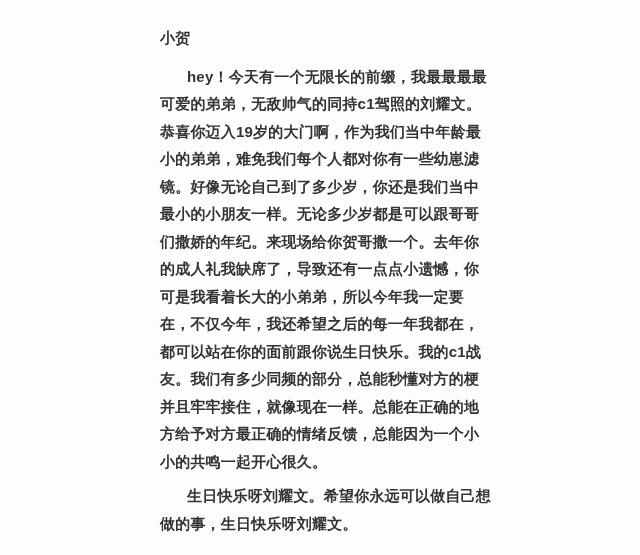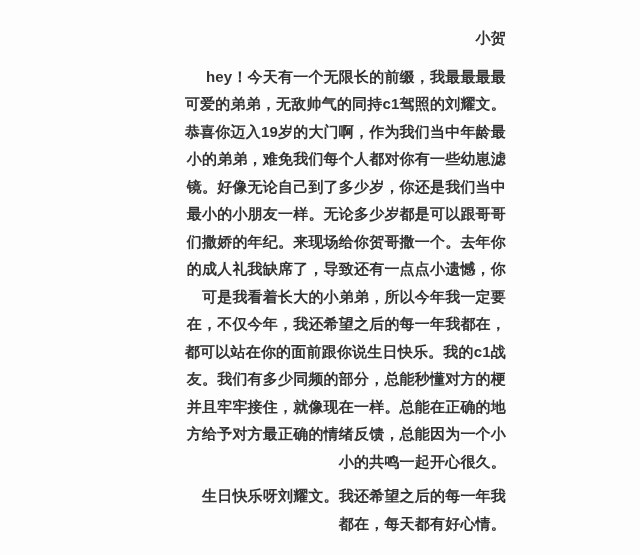--- a/index.html
+++ b/index.html
@@ -17,35 +17,34 @@
   .letter {
     position: absolute;
     left: 160px;
     top: 24px;
     width: 332px;
     font-family: "Liberation Sans", "DejaVu Sans", sans-serif;
     font-size: 15px;
     line-height: 27.5px;
     font-weight: 600;
     color: #333333;
-    text-align: right;
+    text-align: left;
     letter-spacing: 0.2px;
-    margin-left: 14px;
   }
   .salutation {
     margin: 0 0 11px 0;
   }
   .para {
     margin: 0 0 7px 0;
     text-indent: 27px;
     word-break: break-word;
   }
 </style>
 </head>
 <body>
 
 <div class="page">
   <div class="letter">
     <p class="salutation">小贺</p>
     <p class="para">hey！今天有一个无限长的前缀，我最最最最可爱的弟弟，无敌帅气的同持c1驾照的刘耀文。恭喜你迈入19岁的大门啊，作为我们当中年龄最小的弟弟，难免我们每个人都对你有一些幼崽滤镜。好像无论自己到了多少岁，你还是我们当中最小的小朋友一样。无论多少岁都是可以跟哥哥们撒娇的年纪。来现场给你贺哥撒一个。去年你的成人礼我缺席了，导致还有一点点小遗憾，你可是我看着长大的小弟弟，所以今年我一定要在，不仅今年，我还希望之后的每一年我都在，都可以站在你的面前跟你说生日快乐。我的c1战友。我们有多少同频的部分，总能秒懂对方的梗并且牢牢接住，就像现在一样。总能在正确的地方给予对方最正确的情绪反馈，总能因为一个小小的共鸣一起开心很久。</p>
-    <p class="para">生日快乐呀刘耀文。我还希望之后的每一年我都在，每天都有好心情。</p>
+    <p class="para">生日快乐呀刘耀文。希望你永远可以做自己想做的事，生日快乐呀刘耀文。</p>
   </div>
 </div>
 
 </body></html>

